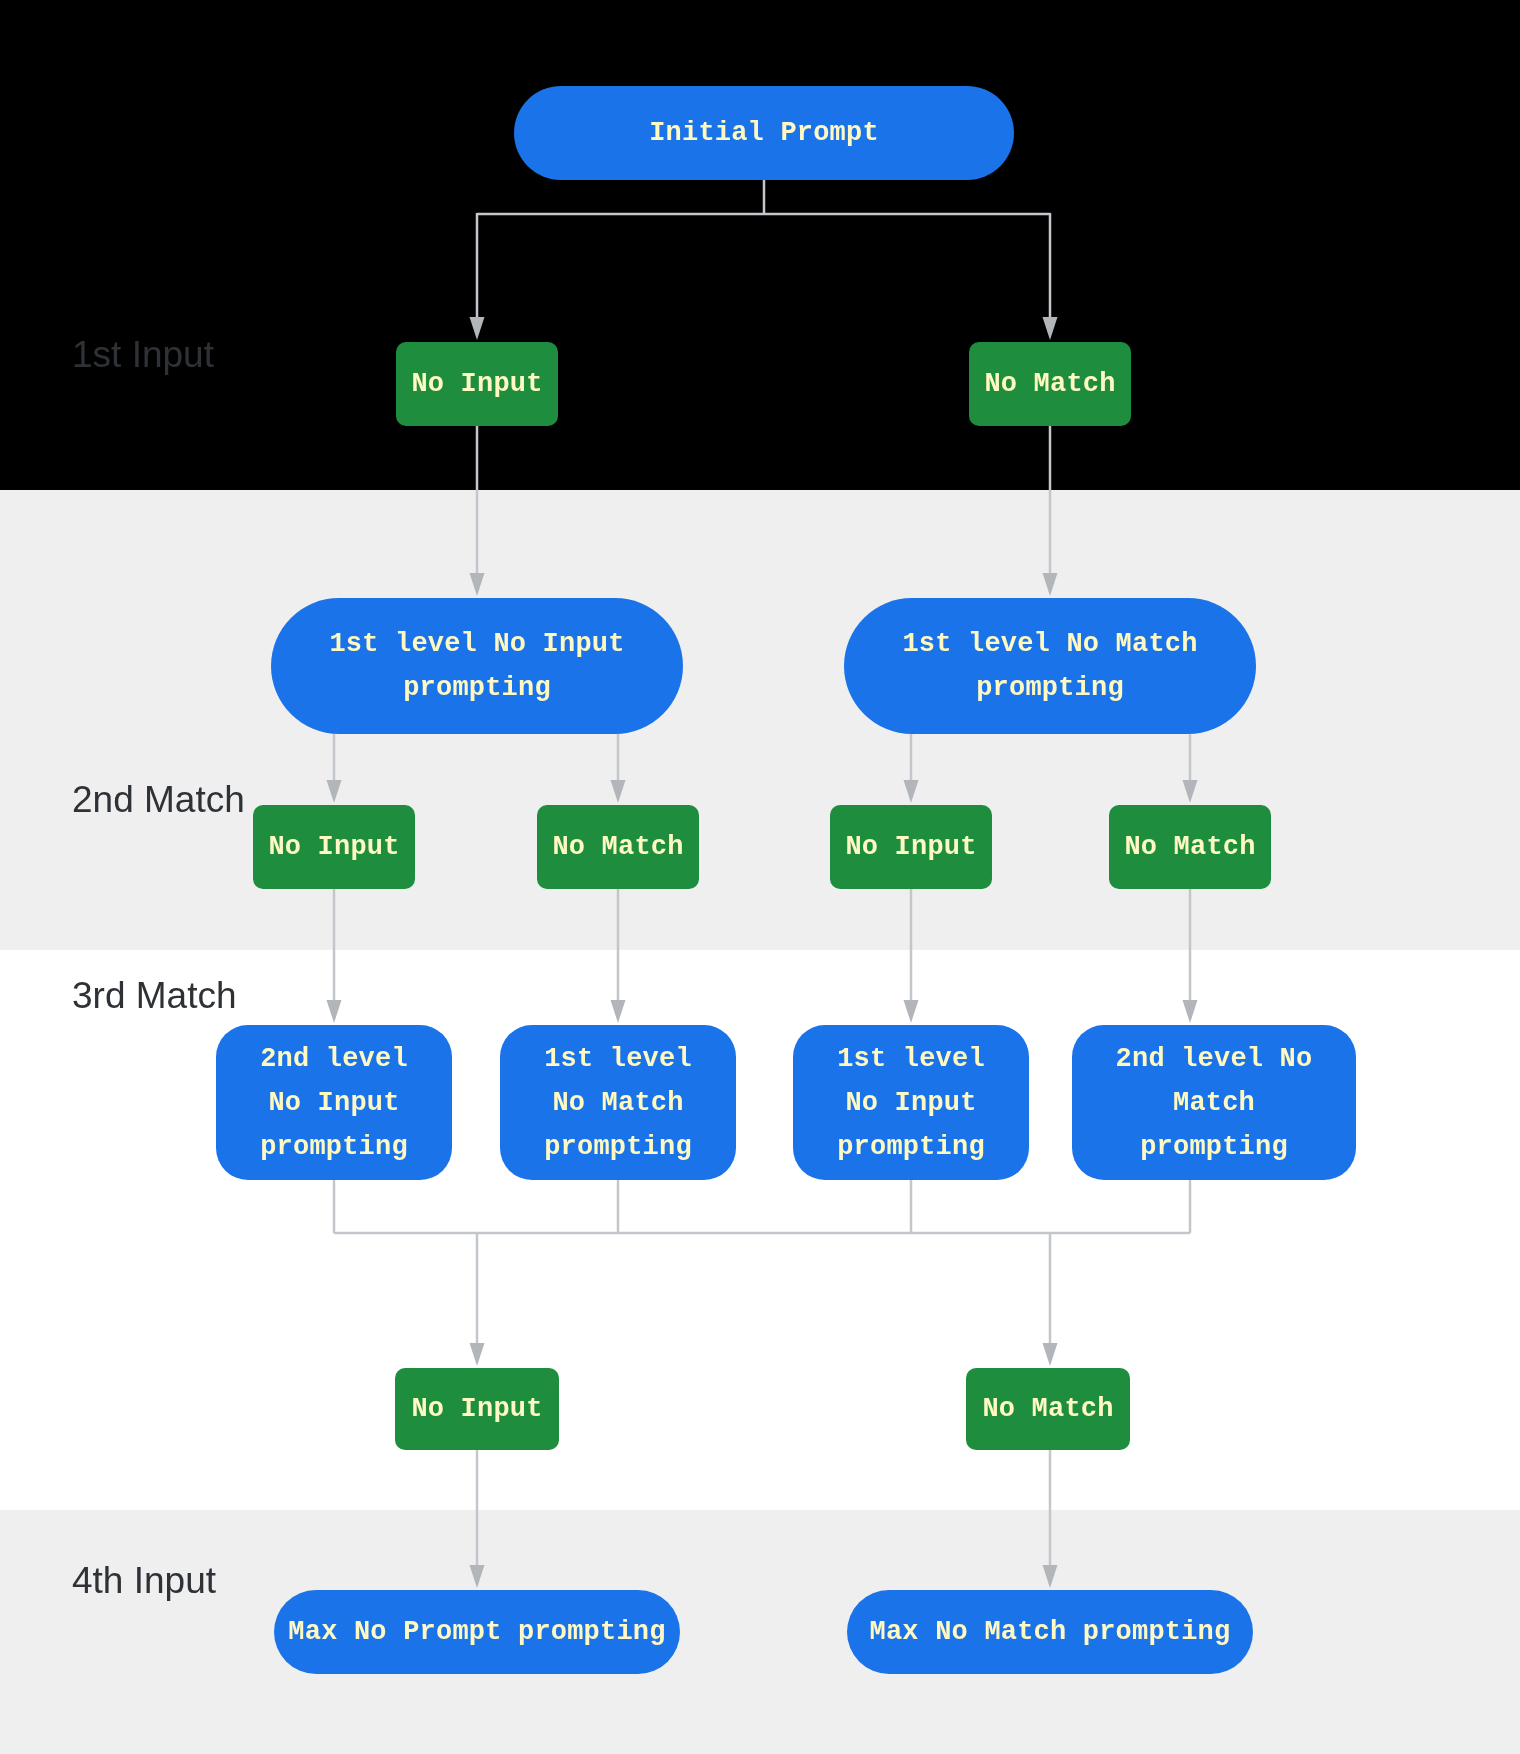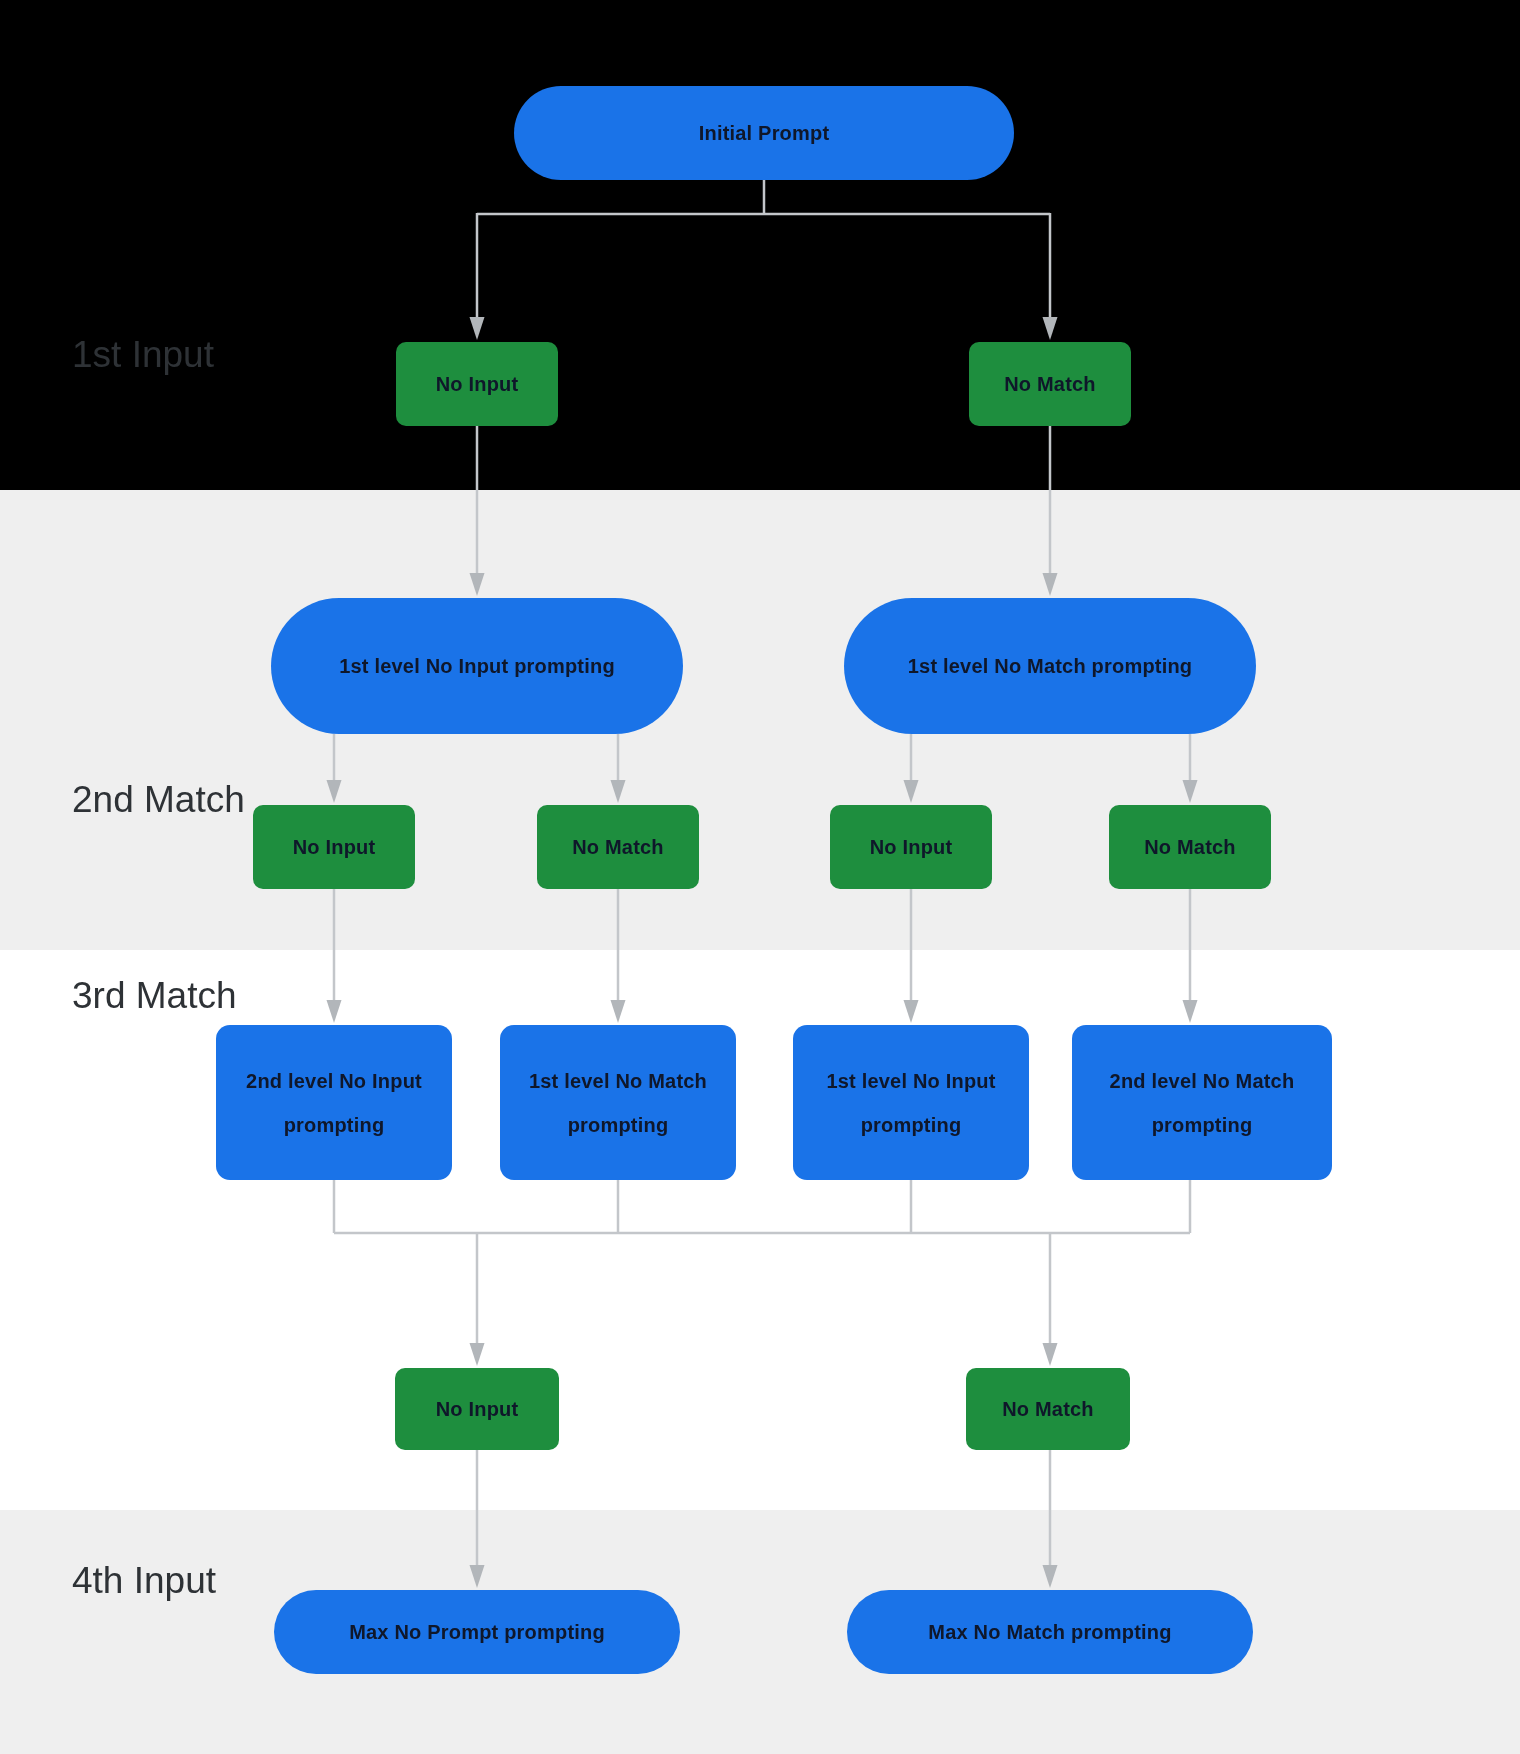--- a/index.html
+++ b/index.html
@@ -20,29 +20,30 @@
   .turn-label{
     position:absolute;left:72px;z-index:2;
     font-size:37px;line-height:38px;font-weight:500;
     color:var(--label,#2e3236);
     white-space:nowrap;
   }
   .node{
     position:absolute;z-index:3;
     display:flex;align-items:center;justify-content:center;
     text-align:center;
-    color:#0f172a;
-    font-size:20px;font-weight:700;letter-spacing:.2px;
+    color:#fef9c3;
+    font-size:27px;font-weight:700;letter-spacing:.2px;
     line-height:44px;
     box-sizing:border-box;
+    font-family:Liberation Mono, monospace;
   }
   .node.blue{background:var(--blue,#1a73e8);}
   .node.green{background:var(--green,#1e8e3e);border-radius:10px;}
   .node.pill{border-radius:70px;}
-  .node.big{border-radius:14px;padding:0 28px;}
+  .node.big{border-radius:32px;padding:0 28px;}
 </style>
 </head>
 <body>
 
 <div class="canvas">
 
   <div class="band dark" style="top:0;height:490px;"></div>
   <div class="band gray" style="top:490px;height:460px;"></div>
   <div class="band white" style="top:950px;height:560px;"></div>
   <div class="band gray" style="top:1510px;height:244px;"></div>
@@ -109,21 +110,21 @@
   <div class="node blue pill" style="left:844px;top:598px;width:412px;height:136px;padding:0 34px;">1st level No Match prompting</div>
 
   <div class="node green" style="left:253px;top:805px;width:162px;height:84px;">No Input</div>
   <div class="node green" style="left:537px;top:805px;width:162px;height:84px;">No Match</div>
   <div class="node green" style="left:830px;top:805px;width:162px;height:84px;">No Input</div>
   <div class="node green" style="left:1109px;top:805px;width:162px;height:84px;">No Match</div>
 
   <div class="node blue big" style="left:216px;top:1025px;width:236px;height:155px;">2nd level No Input prompting</div>
   <div class="node blue big" style="left:500px;top:1025px;width:236px;height:155px;">1st level No Match prompting</div>
   <div class="node blue big" style="left:793px;top:1025px;width:236px;height:155px;">1st level No Input prompting</div>
-  <div class="node blue big" style="left:1072px;top:1025px;width:260px;height:155px;">2nd level No Match prompting</div>
+  <div class="node blue big" style="left:1072px;top:1025px;width:284px;height:155px;">2nd level No Match prompting</div>
 
   <div class="node green" style="left:395px;top:1368px;width:164px;height:82px;">No Input</div>
   <div class="node green" style="left:966px;top:1368px;width:164px;height:82px;">No Match</div>
 
   <div class="node blue pill" style="left:274px;top:1590px;width:406px;height:84px;">Max No Prompt prompting</div>
   <div class="node blue pill" style="left:847px;top:1590px;width:406px;height:84px;">Max No Match prompting</div>
 
 </div>
 
 </body></html>

